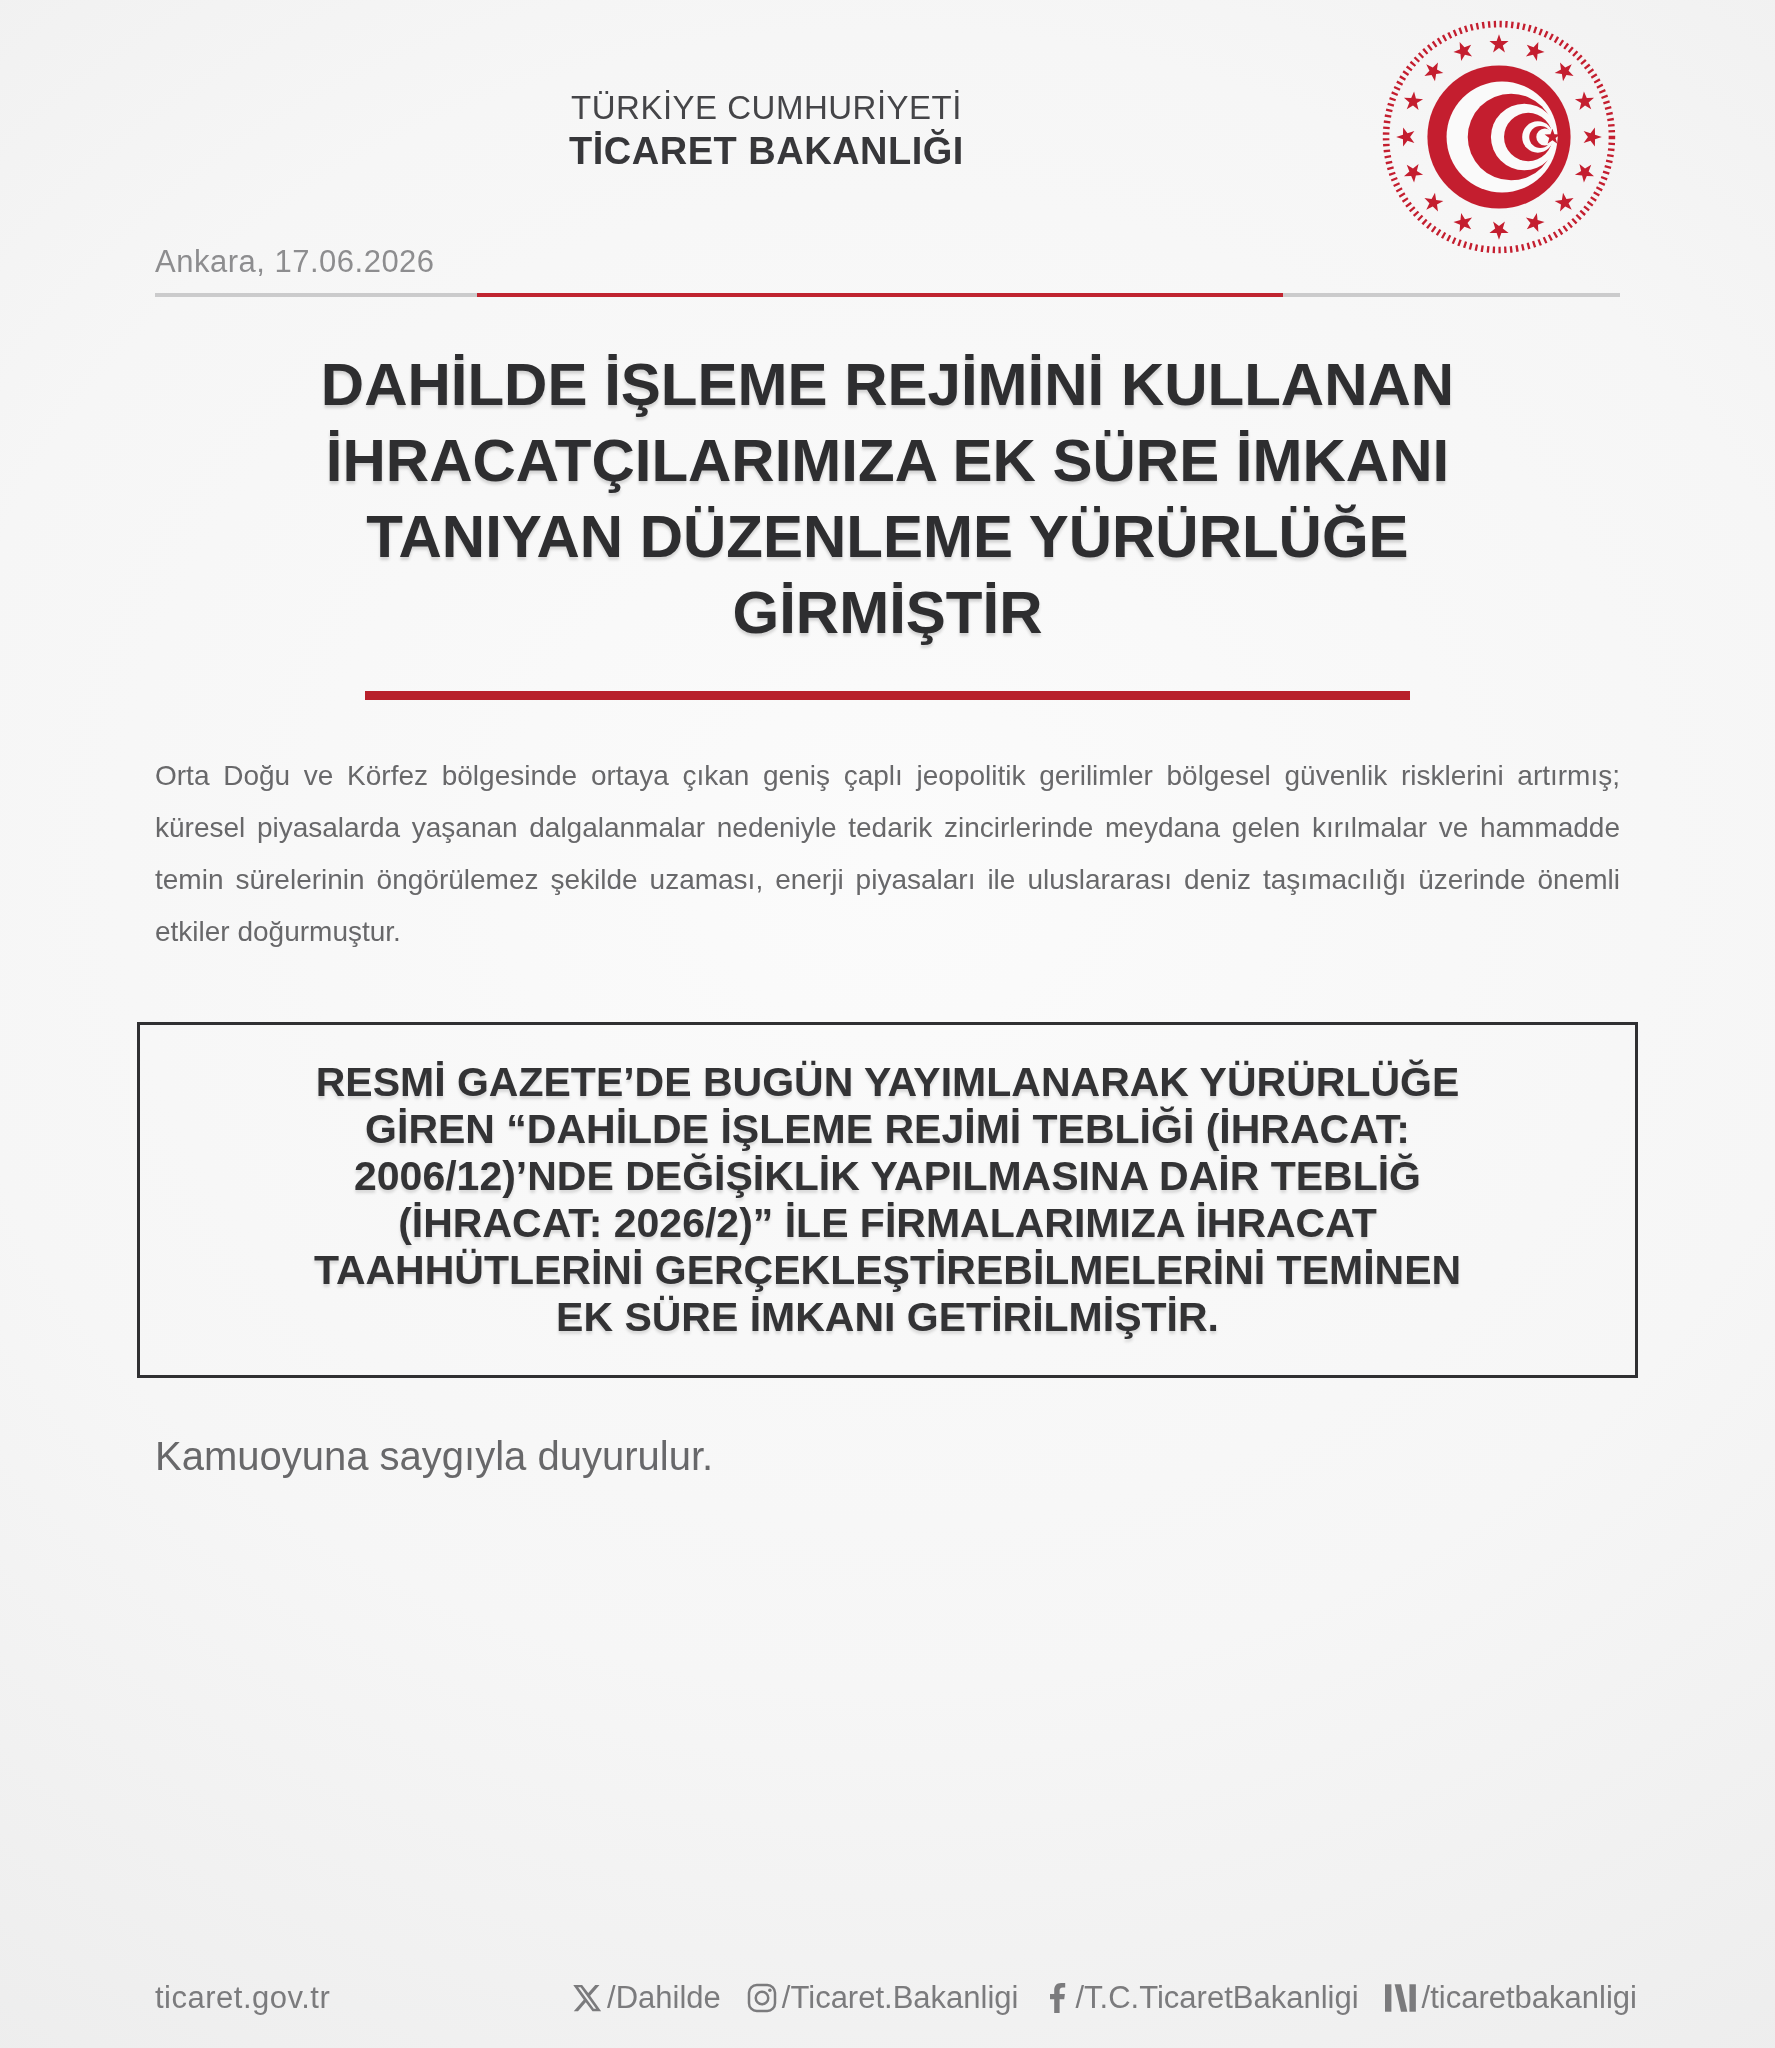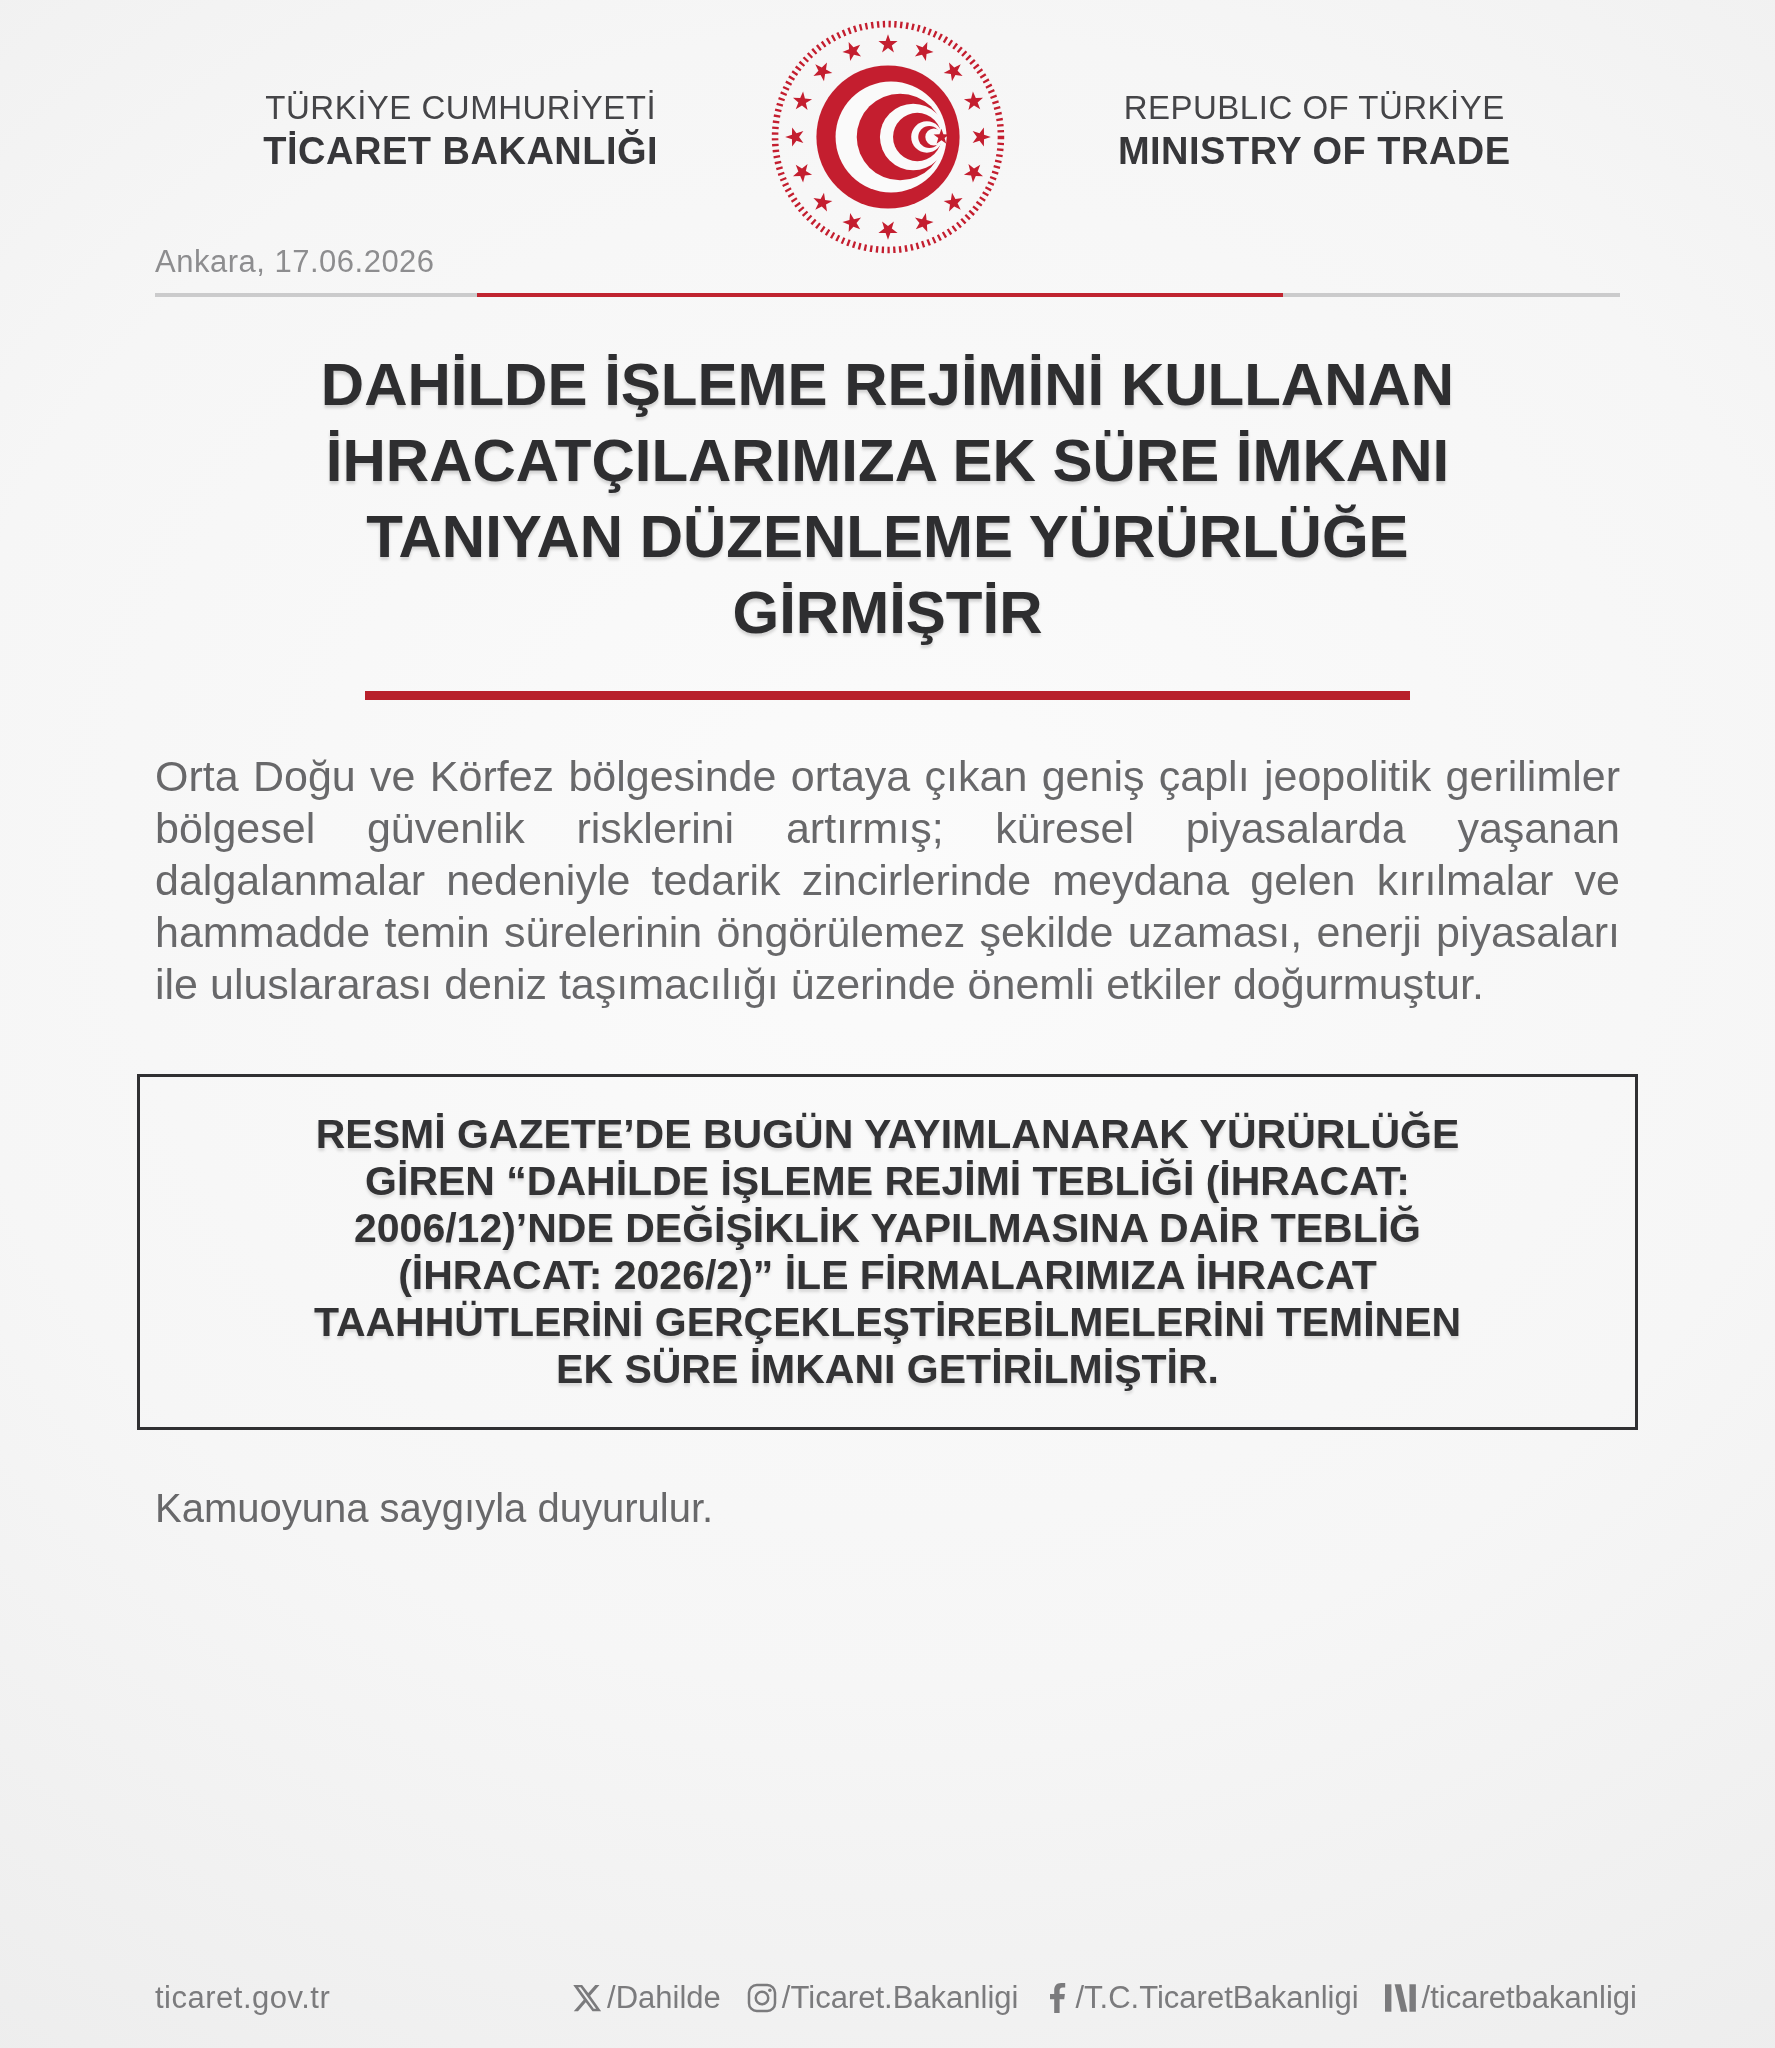--- a/index.html
+++ b/index.html
@@ -30,21 +30,21 @@
   
   .title{
     margin-top:50px;text-align:center;white-space:pre-line;
     font-size:60px;font-weight:bold;line-height:76px;letter-spacing:0;
     color:#2e2e30;text-shadow:0 3px 3px rgba(40,40,40,.18);
   }
   .title-underline{width:1045px;height:9px;margin:40px auto 0;background:#b8202b;}
 
   
   .para{
-    margin-top:50px;font-size:43px;line-height:52px;color:#68686a;
+    margin-top:50px;font-size:28px;line-height:52px;color:#68686a;
     text-align:justify;letter-spacing:0;
   }
 
   
   .notice-box{
     margin:64px -18px 0;border:3px solid #303032;padding:34px 7px;
     text-align:center;white-space:pre-line;
     font-size:41px;font-weight:bold;line-height:47px;color:#333335;
     text-shadow:0 3px 3px rgba(40,40,40,.15);
   }
@@ -107,24 +107,20 @@
           <circle cx="12" r="43" fill="#c41e2f"></circle>
           <circle cx="25" r="33" fill="#fafafa"></circle>
           <circle cx="29" r="24" fill="#c41e2f"></circle>
           <circle cx="38.5" r="15.5" fill="#fafafa"></circle>
           <circle cx="41" r="11" fill="#c41e2f"></circle>
           <circle cx="45.5" r="8.5" fill="#fafafa"></circle>
           <use href="#st" transform="translate(53,0) scale(0.82)" fill="#c41e2f"></use>
         </svg>
       </div>
 
-      <div class="header-side">
-        <div class="org-line1">REPUBLIC OF TÜRKİYE</div>
-        <div class="org-line2">MINISTRY OF TRADE</div>
-      </div>
     </div>
 
     <div class="dateline">Ankara, 17.06.2026</div>
     <div class="rule">
       <div class="g1"></div>
       <div class="r"></div>
       <div class="g2"></div>
     </div>
 
     <h1 class="title" style="margin-bottom:0;">DAHİLDE İŞLEME REJİMİNİ KULLANAN

